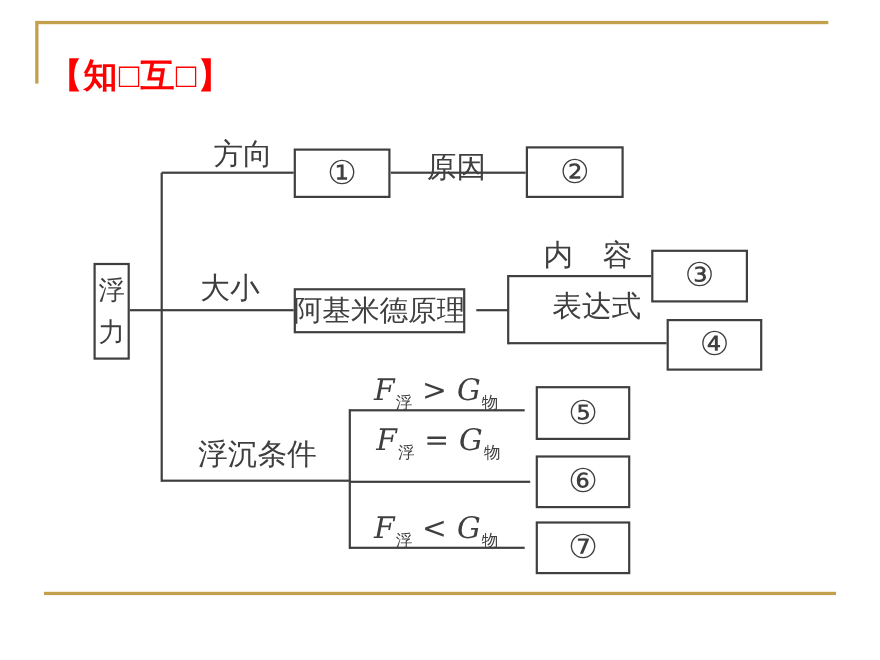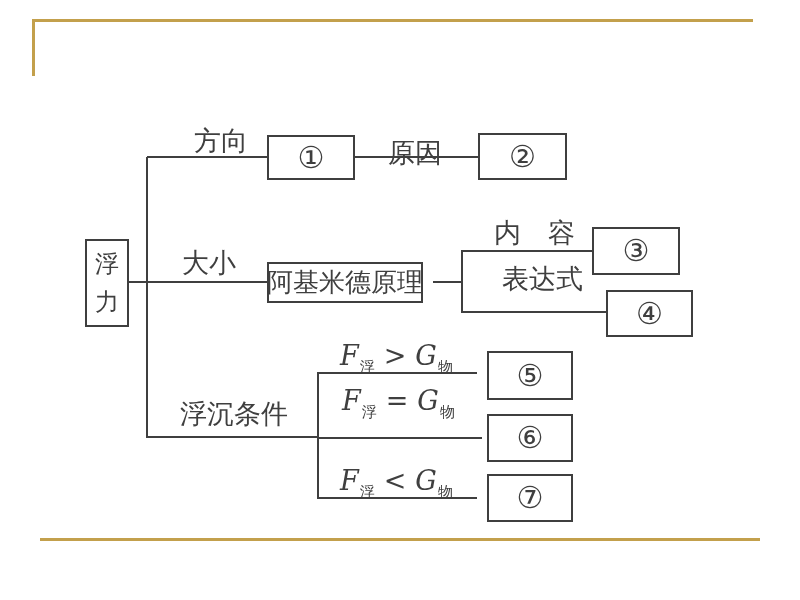--- a/index.html
+++ b/index.html
@@ -51,21 +51,21 @@
     align-items: center;
     justify-content: center;
     color: var(--ink);
   }
   .num {
     font-family: "DejaVu Sans", sans-serif;
     font-size: 30px;
     color: var(--ink);
     line-height: 1;
   }
-  .root-box { left: 85px; top: 239px; width: 44px; height: 88px; }
+  .root-box { left: 85px; top: 239px; width: 33px; height: 88px; }
   .root-box .vtext {
     font-family: "DejaVu Serif", serif;
     font-size: 24px;
     width: 1em;
     line-height: 1.6;
     word-break: break-all;
     text-align: center;
   }
   .principle-box {
     left: 267px; top: 262px; width: 156px; height: 41px;
@@ -120,20 +120,21 @@
 </style>
 </head>
 <body>
 
 <div id="stage">
 
   <div class="rule rule-top"></div>
   <div class="rule rule-left"></div>
   <div class="rule rule-bottom"></div>
 
+  <div class="title">【知□互□】</div>
 
   <div>
 
     <div class="ln v" style="left:146px; top:157px; height:281px;"></div>
     <div class="ln h" style="left:147px; top:156px; width:121px;"></div>
     <div class="ln h" style="left:355px; top:156px; width:123px;"></div>
     <div class="ln h" style="left:117px; top:281px; width:30px;"></div>
     <div class="ln h" style="left:147px; top:281px; width:121px;"></div>
     <div class="ln h" style="left:433px; top:281px; width:29px;"></div>
     <div class="ln v" style="left:461px; top:250px; height:63px;"></div>

